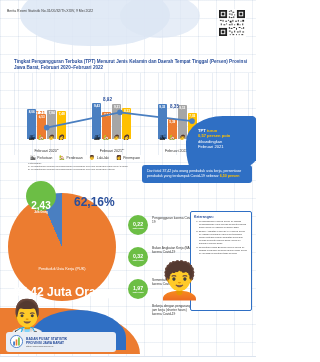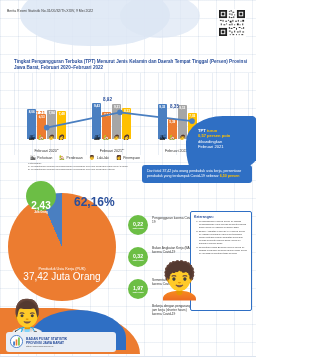--- a/index.html
+++ b/index.html
@@ -124,21 +124,21 @@
     position:absolute; left:8px; top:22px; width:108px; height:108px;
     border-radius:50%;
     background: conic-gradient(from 0deg, #ec7c30 0deg 336.6deg, #4a7fc1 336.6deg 360deg);
     transform: rotate(0deg);
   }
   .pie-inner-txt {
     position:absolute; left:8px; top:96px; width:108px; text-align:center;
     color:#fff;
   }
   .pie-inner-txt .l1 { font-size:3.8px; }
-  .pie-inner-txt .l2 { font-size:10px; font-weight:normal; margin-top:0; }
+  .pie-inner-txt .l2 { font-size:12px; font-weight:bold; margin-top:14px; }
 
   .pct {
     position:absolute; left:74px; top:24px;
     color:#2a4f9b; font-weight:bold; font-size:12px;
   }
 
   
   .virus {
     position:absolute; border-radius:50%; background:#6cbe45;
     display:flex; flex-direction:column; align-items:center; justify-content:center;

